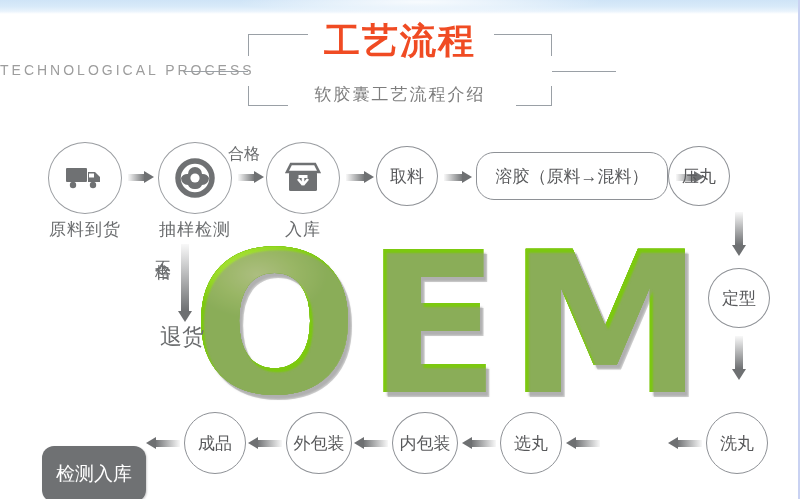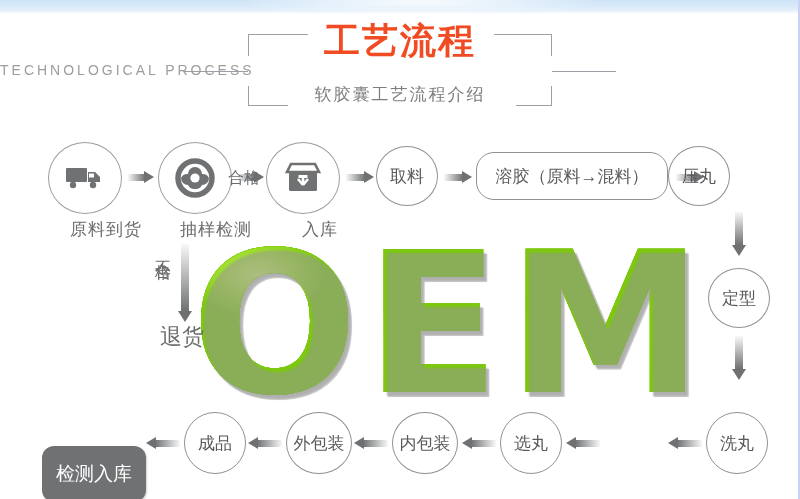--- a/index.html
+++ b/index.html
@@ -93,21 +93,21 @@
     color:#58595b;font-size:17px;letter-spacing:0px;
     background:transparent;
   }
   .node.pill{border-radius:18px;}
   .node.filled{
     background:#6f7173;border:none;border-radius:12px;color:#ffffff;
     font-size:19px;box-shadow:1px 1px 2px rgba(0,0,0,.18);
   }
   .node.iconnode{border-color:#9a9da1;}
   .caption{
-    position:absolute;text-align:right;color:#6a6c6e;
+    position:absolute;text-align:center;color:#6a6c6e;
     font-size:17px;letter-spacing:1px;white-space:nowrap;
   }
 
   
   .arw{position:absolute;}
   .arw.r{height:12px;}
   .arw.r .shaft{
     position:absolute;left:0;top:3px;height:7px;width:calc(100% - 9px);
     background:linear-gradient(to right,rgba(120,122,124,.05),#6e7072);
   }
@@ -194,21 +194,21 @@
       <path d="M20 9 a7 7 0 0 1 7 7 a7 7 0 0 1 7 4 a7 7 0 0 1 -7 7 a7 7 0 0 1 -7 4 a7 7 0 0 1 -7 -4 a7 7 0 0 1 -7 -7 a7 7 0 0 1 7 -4 a7 7 0 0 1 7 -7 z" fill="#6f7173"></path>
       <circle cx="20" cy="20" r="4.6" fill="#ffffff"></circle>
     </svg>
   </div>
   <div class="caption" style="left:138px;top:218px;width:114px;">抽样检测</div>
 
   <div class="arw r" style="left:238px;top:171px;width:26px;">
     <div class="shaft"></div>
       <div class="head"></div>
   </div>
-  <div class="hlabel" style="left:228px;top:144px;margin-top:24px;">合格</div>
+  <div class="hlabel" style="left:228px;top:144px;">合格</div>
 
   <div class="node iconnode" style="left:266px;top:142px;width:74px;height:72px;">
     <svg class="ico" width="36" height="34" viewBox="0 0 36 34">
       <path d="M6 3 h24 l4 8 h-32 z" fill="none" stroke="#6f7173" stroke-width="2.6"></path>
       <rect x="4" y="11" width="28" height="19" rx="1.5" fill="#6f7173"></rect>
       <path d="M18 14 l0 8 M18 24 l-5 -6 M18 24 l5 -6" stroke="#ffffff" stroke-width="2.6" fill="none"></path>
       <path d="M13.5 17 h9 v-3 h-9 z" fill="#ffffff"></path>
     </svg>
   </div>
   <div class="caption" style="left:268px;top:218px;width:70px;">入库</div>

